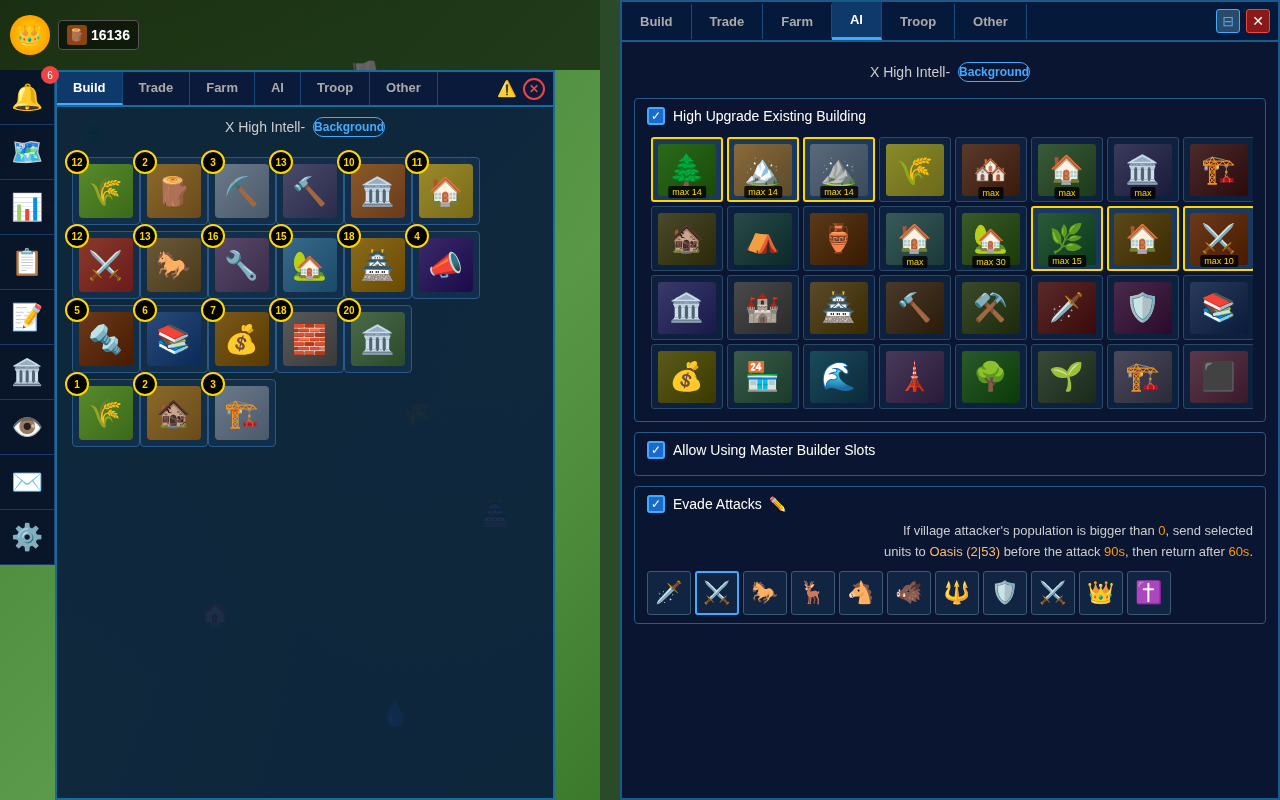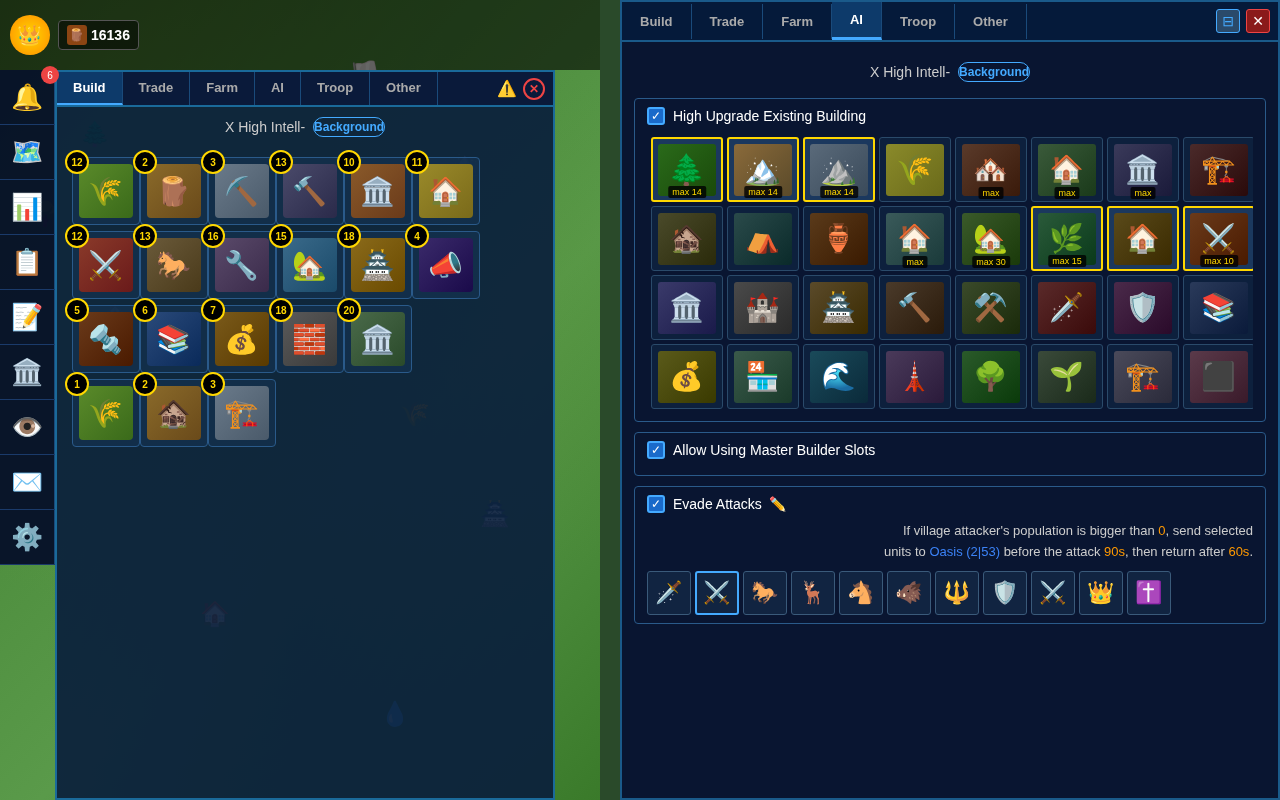--- a/index.html
+++ b/index.html
@@ -390,21 +390,21 @@
       font-size: 13px;
       line-height: 1.6;
       text-align: right;
     }
 
     .highlight-val {
       color: #f90;
     }
 
     .highlight-link {
-      color: #3b82f6;
+      color: #fdba74;
     }
 
     
     .troop-row {
       display: flex;
       gap: 4px;
       margin-top: 8px;
     }
 
     .troop-icon {

